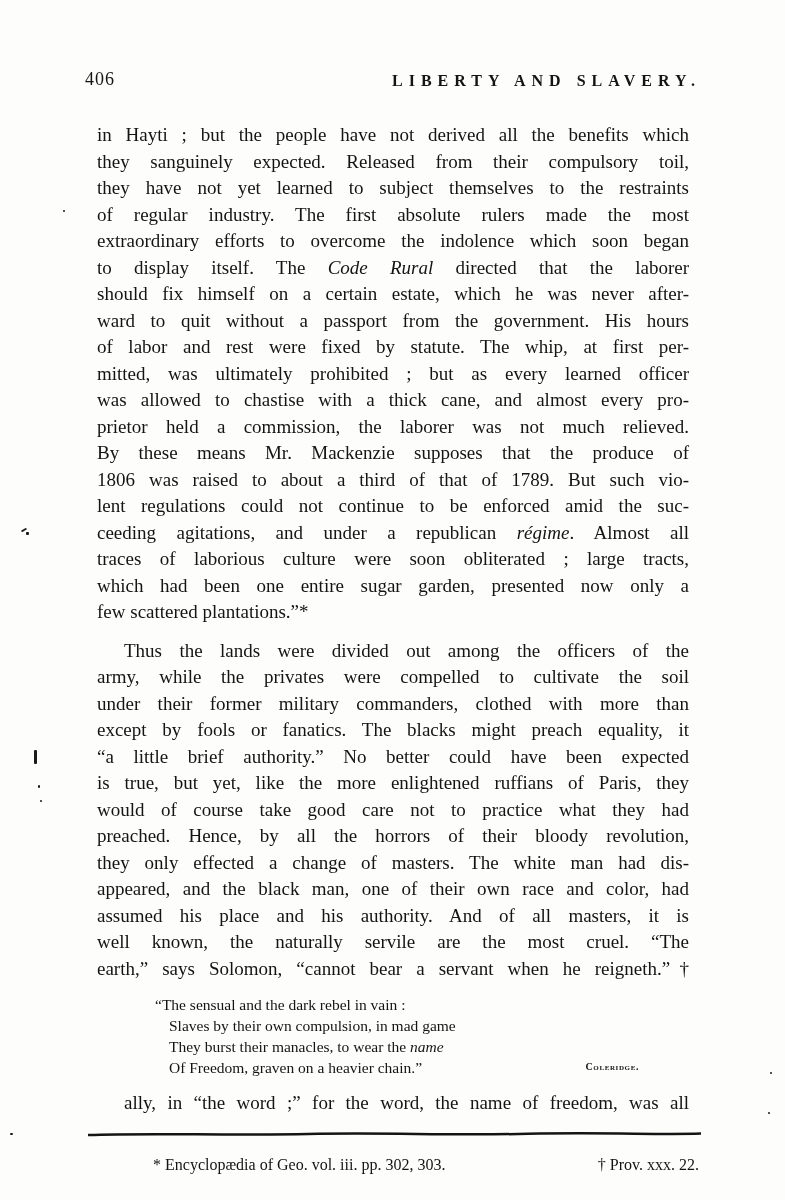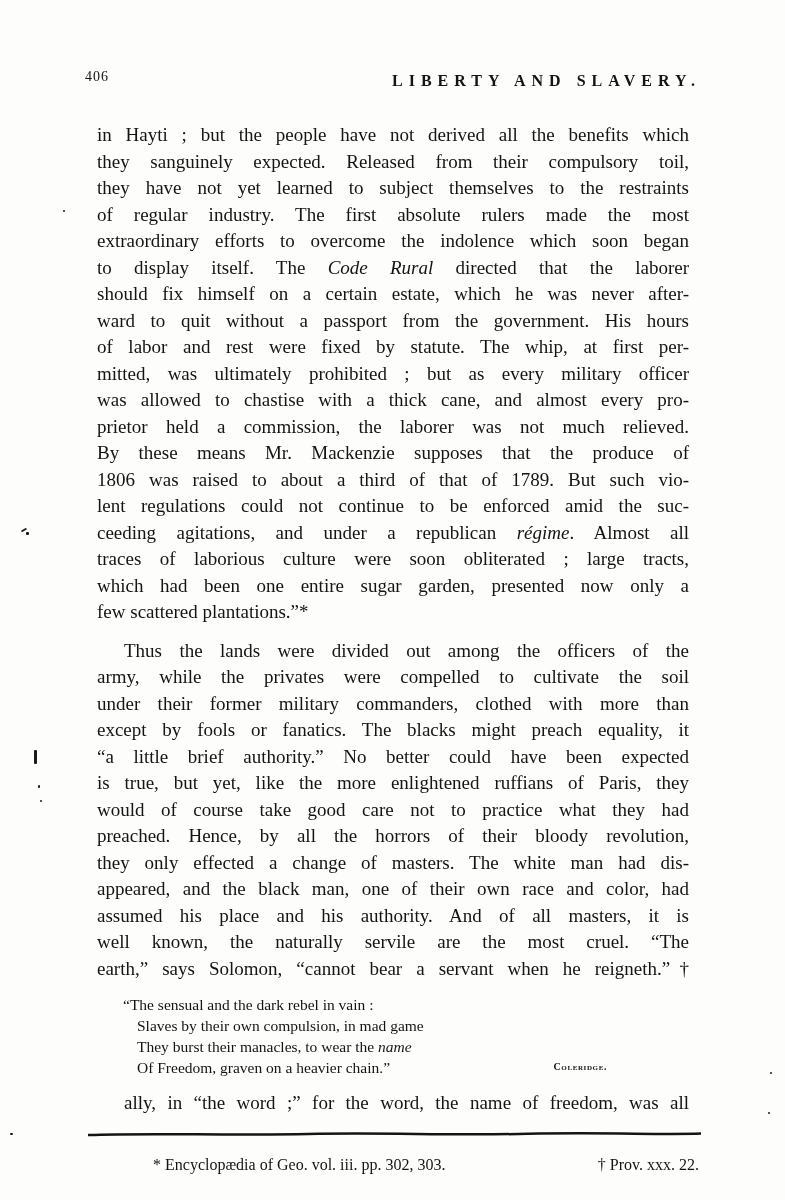--- a/index.html
+++ b/index.html
@@ -7,38 +7,38 @@
     width: 785px; height: 1200px;
     background: #fdfdfc;
     position: relative;
     overflow: hidden;
     font-family: "Liberation Serif", serif;
     color: #141414;
   }
   .page { position: absolute; inset: 0; }
 
   .running-head { position: absolute; top: 68px; left: 85px; width: 616px; height: 30px; }
-  .page-num { position: absolute; left: 0; top: 1px; font-size: 14px; letter-spacing: 1px; }
+  .page-num { position: absolute; left: 0; top: 1px; font-size: 18px; letter-spacing: 1px; }
   .running-title {
     position: absolute; left: 0; right: 0; top: 4px;
     text-align: right; font-size: 16px; font-weight: bold; letter-spacing: 6px;
     white-space: nowrap;
   }
 
   .text-block {
     position: absolute; left: 85px; top: 110px; width: 616px;
     font-size: 19px; line-height: 26.5px;
   }
   .para { margin: 12px; }
   .line { text-align: justify; text-align-last: justify; }
   .line.no-just { text-align-last: left; }
   .para.indent .line:first-child { text-indent: 27px; }
 
   .poem {
-    position: relative; margin: 12px 0 10px 38px; width: 496px;
+    position: relative; margin: 12px 0 10px 70px; width: 496px;
     font-size: 15.5px; line-height: 21px; font-weight: 500;
   }
   .poem .pline { text-align: left; text-align-last: left; padding-left: 14px; }
   .poem .pline:first-child { padding-left: 0; }
   .poem .attribution {
     position: absolute; right: 12px; bottom: 1px;
     font-variant: small-caps; letter-spacing: 0.6px; font-size: 10px; font-weight: bold;
   }
 
   .footnote-rule { position: absolute; left: 88px; top: 1126px; width: 613px; height: 10px; }
@@ -64,21 +64,21 @@
       <div class="para">
         <div class="line">in Hayti ; but the people have not derived all the benefits which</div>
         <div class="line">they sanguinely expected.  Released from their compulsory toil,</div>
         <div class="line">they have not yet learned to subject themselves to the restraints</div>
         <div class="line">of regular industry.  The first absolute rulers made the most</div>
         <div class="line">extraordinary efforts to overcome the indolence which soon began</div>
         <div class="line">to display itself.  The <i>Code Rural</i> directed that the laborer</div>
         <div class="line">should fix himself on a certain estate, which he was never after-</div>
         <div class="line">ward to quit without a passport from the government.  His hours</div>
         <div class="line">of labor and rest were fixed by statute.  The whip, at first per-</div>
-        <div class="line">mitted, was ultimately prohibited ; but as every military officer</div>
+        <div class="line">mitted, was ultimately prohibited ; but as every learned officer</div>
         <div class="line">was allowed to chastise with a thick cane, and almost every pro-</div>
         <div class="line">prietor held a commission, the laborer was not much relieved.</div>
         <div class="line">By these means Mr. Mackenzie supposes that the produce of</div>
         <div class="line">1806 was raised to about a third of that of 1789.  But such vio-</div>
         <div class="line">lent regulations could not continue to be enforced amid the suc-</div>
         <div class="line">ceeding agitations, and under a republican <i>régime</i>.  Almost all</div>
         <div class="line">traces of laborious culture were soon obliterated ; large tracts,</div>
         <div class="line">which had been one entire sugar garden, presented now only a</div>
         <div class="line no-just">few scattered plantations.”*</div>
       </div>

